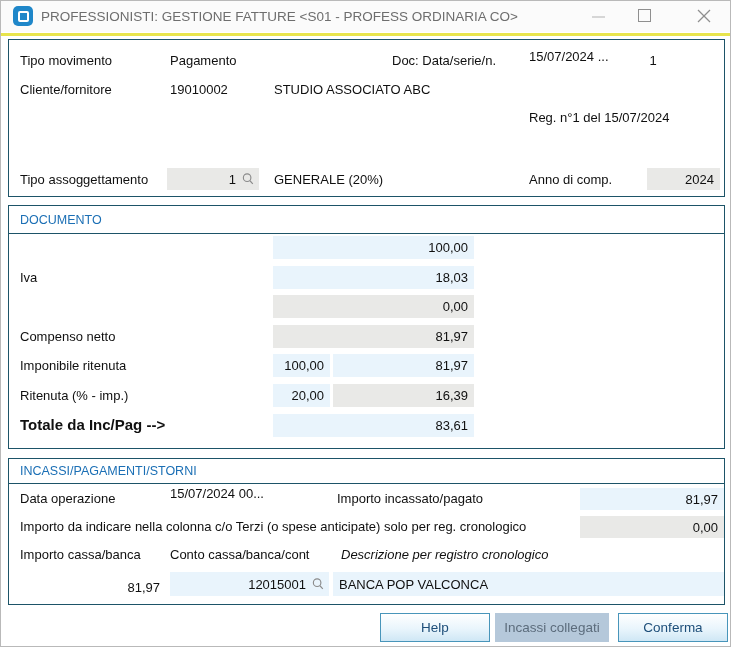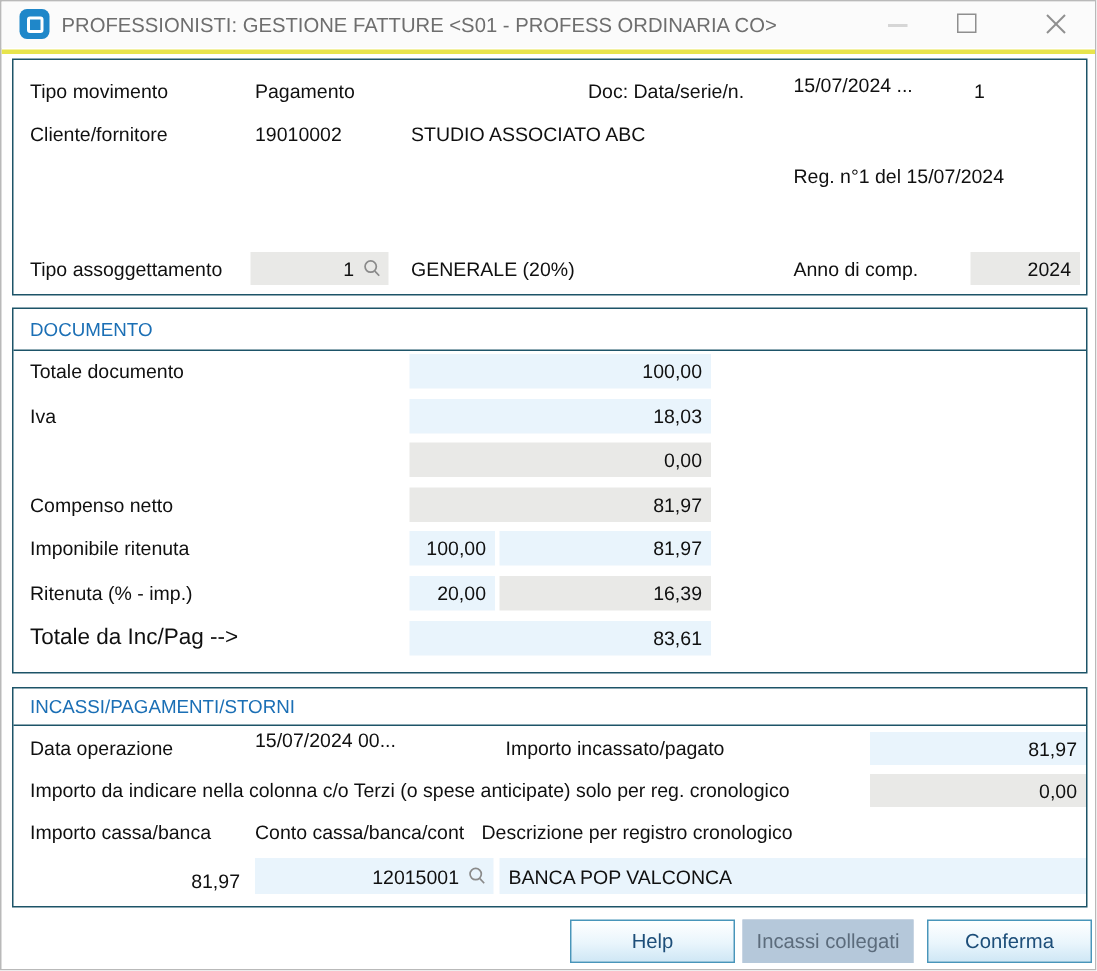--- a/index.html
+++ b/index.html
@@ -24,21 +24,21 @@
 
   
   .panel { position:absolute; left:7px; width:717px; border:1px solid #1d5468;
            background:#ffffff; box-sizing:border-box; }
   .panel-header { position:absolute; left:0; top:0; width:100%; box-sizing:border-box;
                   border-bottom:1px solid #1d5468; }
   .sec-title { position:absolute; left:11px; font-size:12.5px; color:#1b6fb5; white-space:nowrap; }
 
   .lbl { position:absolute; font-size:13px; color:#101010; white-space:nowrap; }
   .val { position:absolute; font-size:13px; color:#101010; white-space:nowrap; }
-  .bold-lbl { font-weight:normal; font-size:15px; }
+  .bold-lbl { font-weight:bold; font-size:15px; }
 
   .field { position:absolute; box-sizing:border-box; font-size:13px; color:#101010;
            display:flex; align-items:center; overflow:hidden; }
   .f-blue { background:#e9f4fc; }
   .f-gray { background:#e9e9e7; }
   .f-right { justify-content:flex-end; padding-right:6px; }
   .f-left  { justify-content:flex-start; padding-left:6px; }
   .num-right { text-align:right; }
 
   .mag { display:inline-block; width:14px; height:14px; margin-left:5px; flex:0 0 auto; }
@@ -100,21 +100,20 @@
     <div class="field f-gray f-right" style="left:638px; top:128px; width:73px; height:22px;">
       <span>2024</span>
     </div>
   </div>
 
   <div class="panel" style="top:204px; height:244px;">
     <div class="panel-header" style="height:28px;">
       <span class="sec-title" style="top:7px;">DOCUMENTO</span>
     </div>
 
-    <span class="lbl" style="left:11px; top:30px; line-height:23px;">Totale documento</span>
     <div class="field f-blue f-right" style="left:264px; top:30px; width:201px; height:23px;">
       <span>100,00</span>
     </div>
 
     <span class="lbl" style="left:11px; top:60px; line-height:23px;">Iva</span>
     <div class="field f-blue f-right" style="left:264px; top:60px; width:201px; height:23px;">
       <span>18,03</span>
     </div>
 
     <div class="field f-gray f-right" style="left:264px; top:89px; width:201px; height:23px;">
@@ -160,21 +159,21 @@
       <span>81,97</span>
     </div>
 
     <span class="lbl" style="left:11px; top:57px; line-height:22px;">Importo da indicare nella colonna c/o Terzi (o spese anticipate)  solo per reg. cronologico</span>
     <div class="field f-gray f-right" style="left:571px; top:57px; width:144px; height:22px;">
       <span>0,00</span>
     </div>
 
     <span class="lbl" style="left:11px; top:88px;">Importo cassa/banca</span>
     <span class="lbl" style="left:161px; top:88px;">Conto cassa/banca/cont</span>
-    <span class="lbl" style="left:312px; top:88px;">Descrizione per registro cronologico</span>
+    <span class="lbl" style="left:332px; top:88px;font-style:italic;">Descrizione per registro cronologico</span>
 
     <span class="val num-right" style="left:11px; top:117px; width:140px; line-height:24px;">81,97</span>
     <div class="field f-blue f-right" style="left:161px; top:113px; width:159px; height:24px; padding-right:4px;">
       <span>12015001</span>
       <span class="mag">
         <svg width="14" height="14" viewBox="0 0 16 16">
             <circle cx="7" cy="6.5" r="4.3" fill="none" stroke="#8a8a8a" stroke-width="1.3"></circle>
             <line x1="10.2" y1="10" x2="13.5" y2="13.5" stroke="#8a8a8a" stroke-width="1.3"></line>
           </svg>
       </span>

